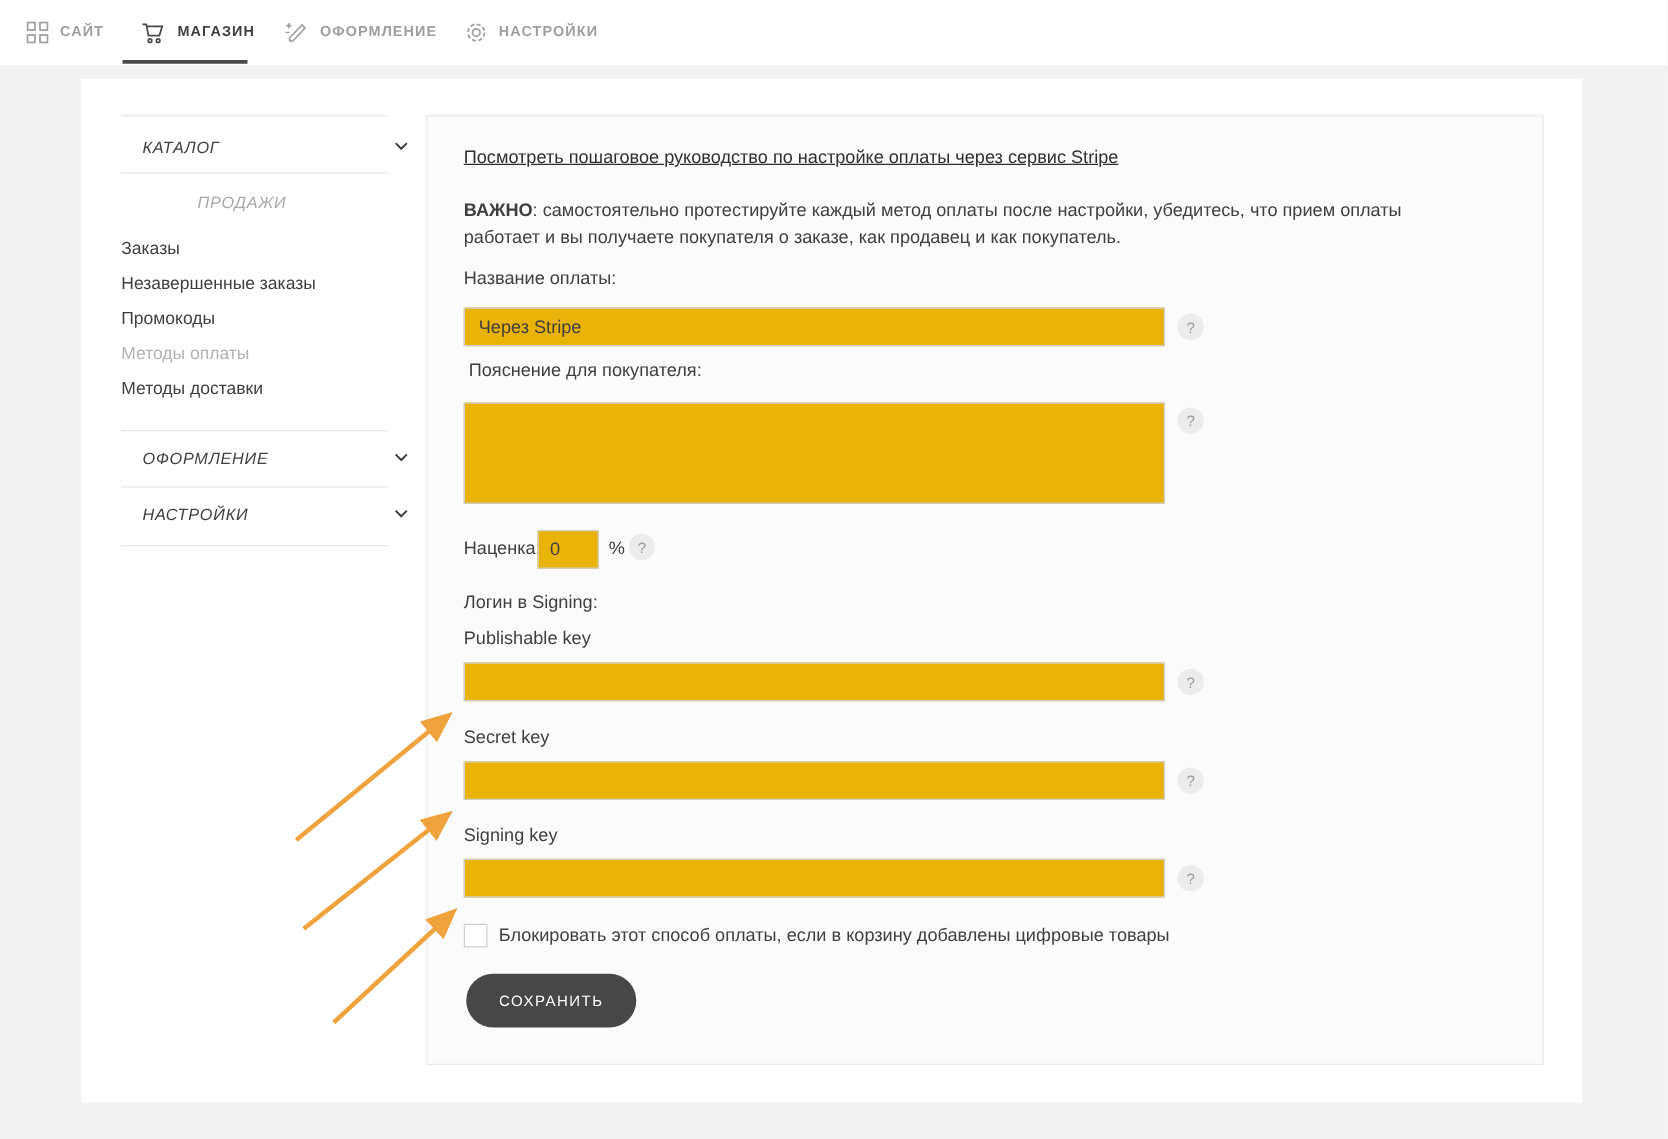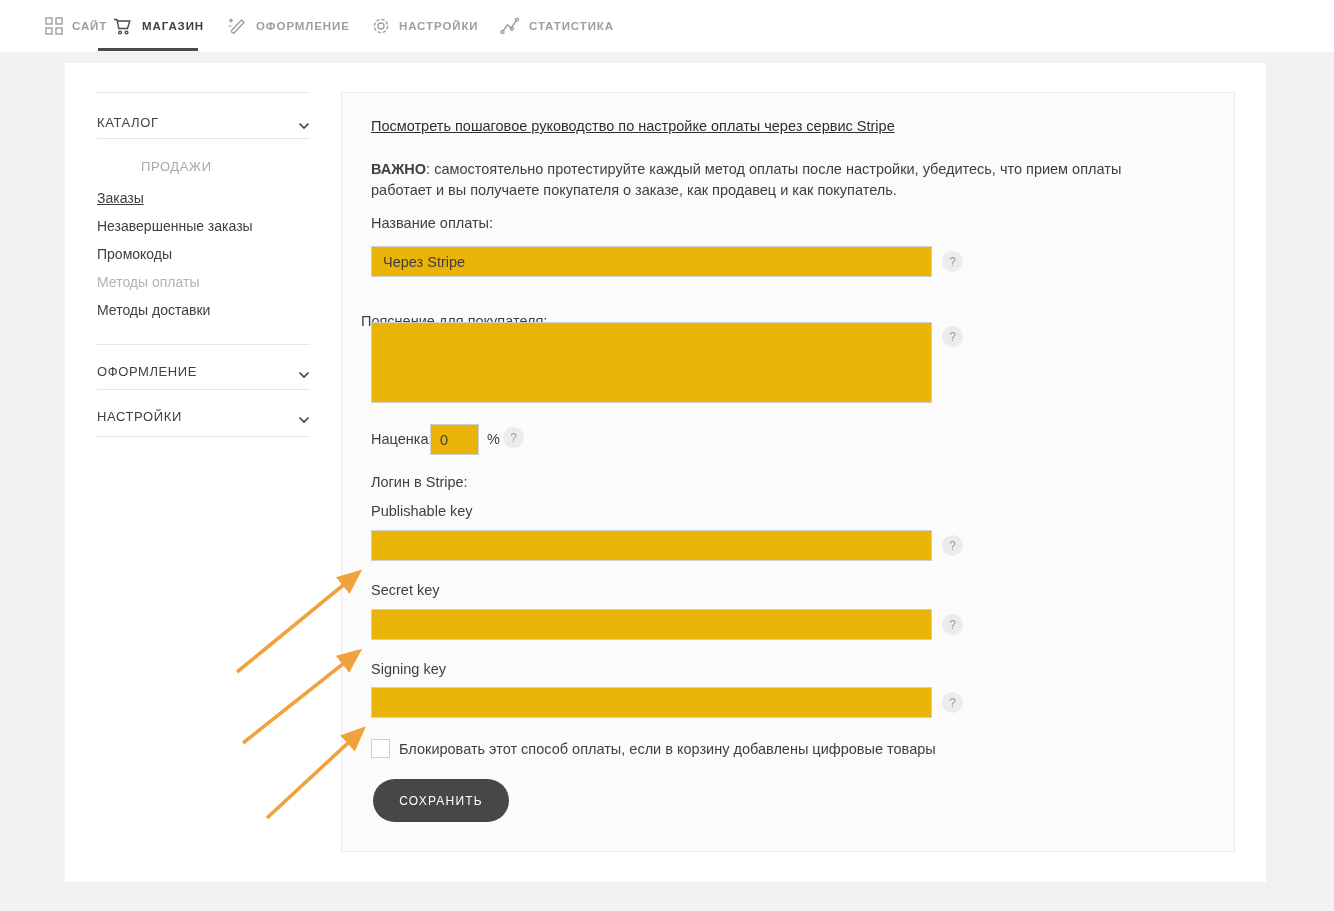--- a/index.html
+++ b/index.html
@@ -18,21 +18,21 @@
   .nav-item .lbl { font-size:11.5px; font-weight:700; letter-spacing:.9px; color:#9e9e9e; white-space:nowrap; }
   .nav-item.active .lbl { color:#3f3f3f; }
   .nav-item svg { display:block; }
   .nav-underline { position:absolute; left:98px; top:48px; width:100px; height:3px; background:#4a4a4a; }
 
   
   .card { position:absolute; left:65px; top:63px; width:1201px; height:819px; background:#ffffff; }
 
   
   .side-hr { position:absolute; left:97px; width:213px; height:1px; background:#e6e6e6; }
-  .side-sec { position:absolute; left:97px; width:213px; height:26px; display:flex; align-items:flex-end; justify-content:space-between; cursor:pointer; }
+  .side-sec { position:absolute; left:114px; width:213px; height:26px; display:flex; align-items:center; justify-content:space-between; cursor:pointer;font-style:italic; }
   .side-sec .t { font-size:13px; letter-spacing:.6px; color:#3f3f3f; }
   .side-sec.muted .t { color:#a9a9a9; }
   .side-item { position:absolute; left:97px; width:213px; font-size:14px; color:#3f3f3f; cursor:pointer; white-space:nowrap; }
   .side-item.current { color:#b3b3b3; }
 
   
   .panel { position:absolute; left:341px; top:92px; width:894px; height:760px; background:#fbfbfb; border:1px solid #e9e9e9; }
   .panel .abs { position:absolute; }
   .guide-link { font-size:14.5px; color:#2f2f2f; text-decoration:underline; cursor:pointer; }
   .note { font-size:14.5px; line-height:21px; color:#3f3f3f; width:792px; }
@@ -65,21 +65,21 @@
   
   .arrows { position:absolute; left:0; top:0; width:1334px; height:911px; pointer-events:none; }
 </style>
 </head>
 <body>
 
 <div class="page">
 
   <div class="topbar">
 
-    <div class="nav-item" style="left:45px;">
+    <div class="nav-item" style="left:21px;">
       <svg width="18" height="18" viewBox="0 0 18 18">
         <g fill="none" stroke="#9e9e9e" stroke-width="1.4">
           <rect x="1" y="1" width="6" height="6"></rect>
             <rect x="11" y="1" width="6" height="6"></rect>
           <rect x="1" y="11" width="6" height="6"></rect>
             <rect x="11" y="11" width="6" height="6"></rect>
         </g>
       </svg>
       <span class="lbl">САЙТ</span>
     </div>
@@ -110,31 +110,20 @@
     <div class="nav-item" style="left:372px;">
       <svg width="18" height="18" viewBox="0 0 18 18">
         <g fill="none" stroke="#9e9e9e" stroke-width="1.4">
           <circle cx="9" cy="9" r="3"></circle>
           <circle cx="9" cy="9" r="6.6" stroke-dasharray="3.4 1.8"></circle>
         </g>
       </svg>
       <span class="lbl">НАСТРОЙКИ</span>
     </div>
 
-    <div class="nav-item" style="left:500px;">
-      <svg width="20" height="18" viewBox="0 0 20 18">
-        <g fill="none" stroke="#9e9e9e" stroke-width="1.4">
-          <path d="M3.2 13.8 L7.5 7.8 L11.3 11 L16.3 3.6"></path>
-          <circle cx="2.5" cy="15" r="1.5"></circle>
-            <circle cx="11.8" cy="11.6" r="1.5"></circle>
-            <circle cx="17" cy="2.6" r="1.5"></circle>
-        </g>
-      </svg>
-      <span class="lbl">СТАТИСТИКА</span>
-    </div>
   </div>
 
   <div class="card"></div>
 
   <div class="side-hr" style="top:92px;"></div>
 
   <div class="side-sec" style="top:104px;">
     <span class="t">КАТАЛОГ</span>
     <svg width="12" height="8" viewBox="0 0 12 8">
       <path d="M1.5 1.5 L6 6 L10.5 1.5" fill="none" stroke="#3f3f3f" stroke-width="1.6"></path>
@@ -143,21 +132,21 @@
 
   <div class="side-hr" style="top:138px;"></div>
 
   <div class="side-sec muted" style="top:148px;margin-left:44px;">
     <span class="t">ПРОДАЖИ</span>
     <svg width="12" height="8" viewBox="0 0 12 8">
       <path d="M1.5 6 L6 1.5 L10.5 6" fill="none" stroke="#b0b0b0" stroke-width="1.6"></path>
     </svg>
   </div>
 
-  <div class="side-item" style="top:190px;text-decoration:underline;">Заказы</div>
+  <div class="side-item" style="top:190px;">Заказы</div>
   <div class="side-item" style="top:218px;">Незавершенные заказы</div>
   <div class="side-item" style="top:246px;">Промокоды</div>
   <div class="side-item current" style="top:274px;">Методы оплаты</div>
   <div class="side-item" style="top:302px;">Методы доставки</div>
 
   <div class="side-hr" style="top:344px;"></div>
 
   <div class="side-sec" style="top:353px;">
     <span class="t">ОФОРМЛЕНИЕ</span>
     <svg width="12" height="8" viewBox="0 0 12 8">
@@ -181,30 +170,30 @@
     <a class="guide-link abs" style="left:29px; top:25px;">Посмотреть пошаговое руководство по настройке оплаты через сервис Stripe</a>
 
     <div class="note abs" style="left:29px; top:66px;">
       <b>ВАЖНО</b><span>: самостоятельно протестируйте каждый метод оплаты после настройки, убедитесь, что прием оплаты работает и вы получаете покупателя о заказе, как продавец и как покупатель.</span>
     </div>
 
     <div class="flabel abs" style="left:29px; top:122px;">Название оплаты:</div>
     <input class="tbox abs" style="left: 29px; top: 153px;" type="text" value="Через Stripe">
     <div class="help abs" style="left:600px; top:158px;">?</div>
 
-    <div class="flabel abs" style="left:19px; top:196px;margin-top:24px;">Пояснение для покупателя:</div>
+    <div class="flabel abs" style="left:33px; top:196px;">Пояснение для покупателя:</div>
     <textarea class="tbox abs" style="left: 29px; top: 229px;"></textarea>
     <div class="help abs" style="left:600px; top:233px;">?</div>
 
     <div class="flabel abs" style="left:29px; top:338px;">Наценка:</div>
     <input class="tbox small abs" style="left: 88px; top: 331px;" type="text" value="0">
     <div class="pct abs" style="left:145px; top:338px;">%</div>
     <div class="help abs" style="left:161px; top:334px;">?</div>
 
-    <div class="flabel abs" style="left:29px; top:381px;">Логин в Stripe:</div>
+    <div class="flabel abs" style="left:29px; top:381px;">Логин в Signing:</div>
 
     <div class="flabel abs" style="left:29px; top:410px;">Publishable key</div>
     <input class="tbox abs" style="left: 29px; top: 437px;" type="text">
     <div class="help abs" style="left:600px; top:442px;">?</div>
 
     <div class="flabel abs" style="left:29px; top:489px;">Secret key</div>
     <input class="tbox abs" style="left: 29px; top: 516px;" type="text">
     <div class="help abs" style="left:600px; top:521px;">?</div>
 
     <div class="flabel abs" style="left:29px; top:568px;">Signing key</div>

